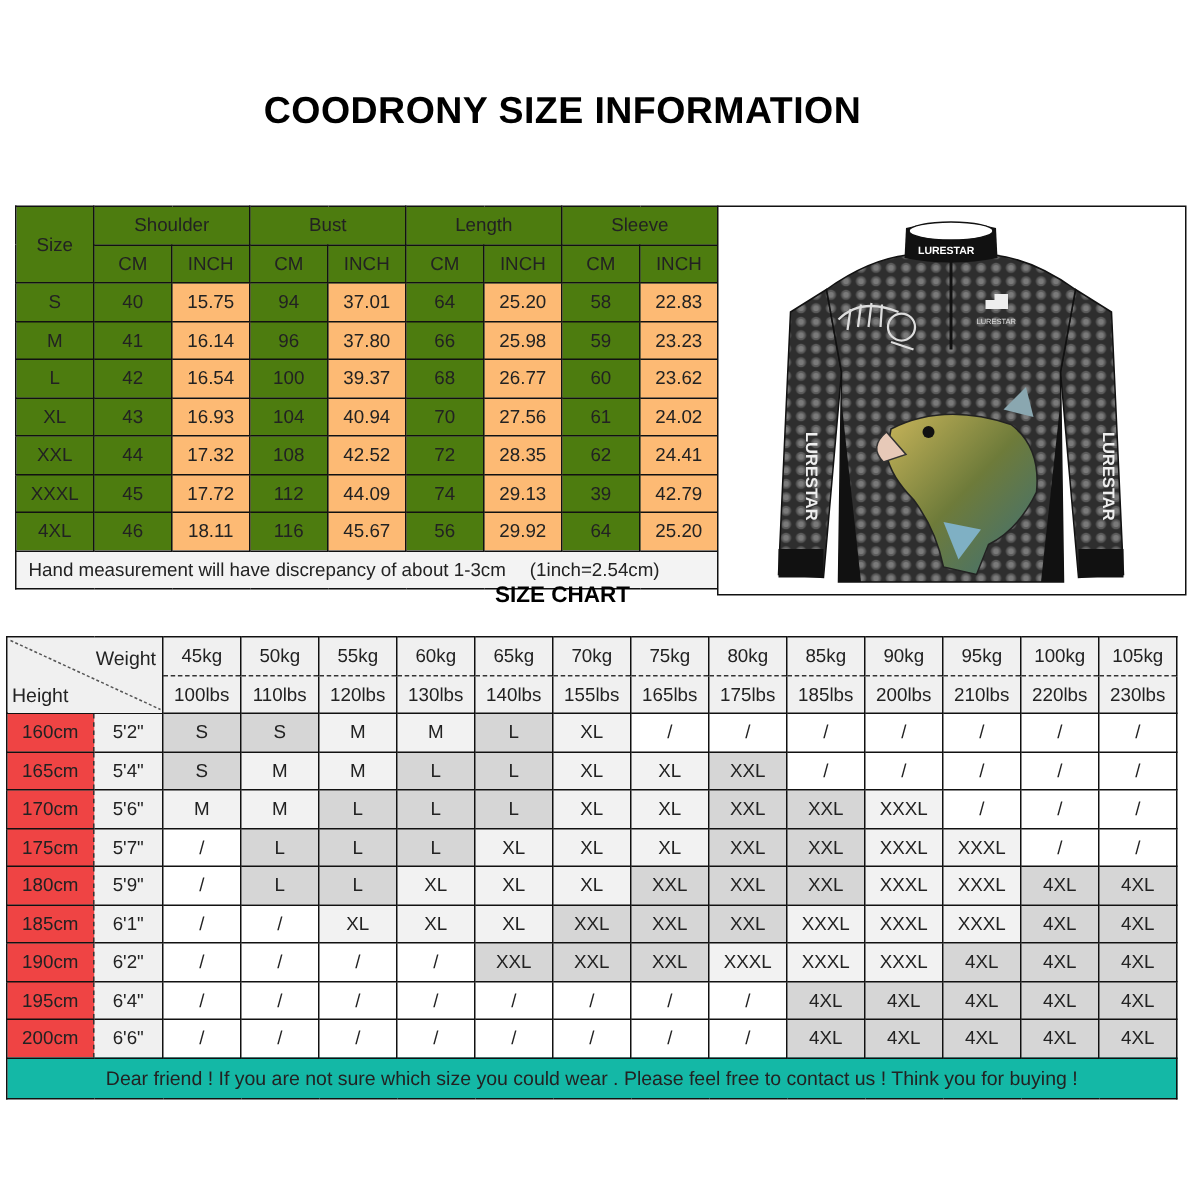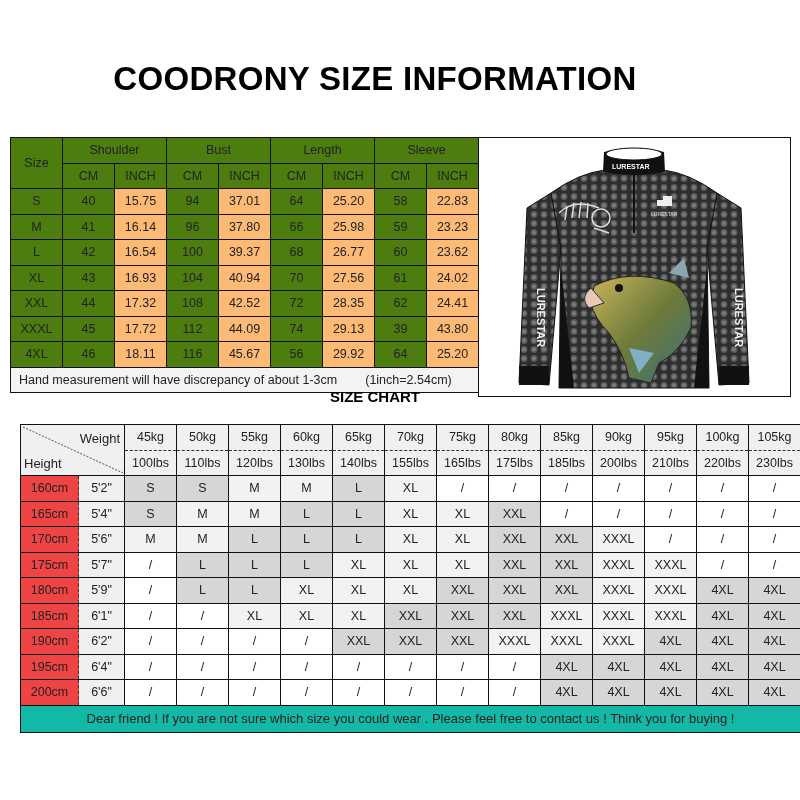--- a/index.html
+++ b/index.html
@@ -1,38 +1,38 @@
 <!DOCTYPE html>
 <html><head>
 <meta charset="utf-8">
 <style>
   html, body { margin: 0; padding: 0; background: #ffffff; }
   body { width: 800px; height: 800px; position: relative; overflow: hidden;
          font-family: "Liberation Sans", sans-serif; color: #111; }
   .title { position: absolute; top: 60px; left: 0; width: 750px; text-align: center;
-           font-weight: bold; font-size: 33px; letter-spacing: 0.3px; color: #000; }
+           font-weight: bold; font-size: 25px; letter-spacing: 0.3px; color: #000; }
 
   
   table { border-collapse: collapse; table-layout: fixed; }
   .measure { position: absolute; left: 10px; top: 137px; width: 468px; }
   .measure td { border: 1px solid #111; text-align: center; font-size: 12.5px;
                 height: 24.5px; padding: 0; color: #222; }
   .measure .g { background: #4d7c0f; }
   .measure .l { background: #fdba74; }
   .measure .note { background: #f3f3f3; text-align: left; padding-left: 8px; font-size: 12.5px; }
-  .measure .note span.conv { margin-left: 28px; }
+  .measure .note span.conv { margin-left: 16px; }
 
   .product { position: absolute; left: 478px; top: 137px; width: 311px; height: 258px;
              border: 1px solid #111; background: #fff; }
 
   .chart-title { position: absolute; top: 388px; left: 0; width: 750px; text-align: center;
                  font-weight: bold; font-size: 15px; color: #000; }
 
   
-  .sizechart { position: absolute; left: 20px; top: 424px; width: 780px; padding-left: 28px; }
+  .sizechart { position: absolute; left: 4px; top: 424px; width: 780px; padding-left: 28px; }
   .sizechart td { border: 1px solid #111; text-align: center; font-size: 12.5px;
                   height: 24.5px; padding: 0; color: #222; }
   .sizechart .hdr { background: #f0f0f0; }
   .sizechart .kg { border-bottom: 1px dashed #333; }
   .sizechart .lbs { border-top: 1px dashed #333; }
   .sizechart .hcm { background: #ef4444; border-right: 1px dashed #333; }
   .sizechart .hft { background: #f0f0f0; border-left: 1px dashed #333; }
   .sizechart .corner { position: relative; background: #f0f0f0; }
   .corner .w { position: absolute; right: 4px; top: 6px; font-size: 13px; }
   .corner .h { position: absolute; left: 3px; bottom: 4px; font-size: 13px; margin-top: 40px; }
@@ -134,21 +134,21 @@
       </tr>
       <tr>
         <td class="g">XXXL</td>
         <td class="g">45</td>
         <td class="l">17.72</td>
         <td class="g">112</td>
         <td class="l">44.09</td>
         <td class="g">74</td>
         <td class="l">29.13</td>
         <td class="g">39</td>
-        <td class="l">43.80</td>
+        <td class="l">42.79</td>
       </tr>
       <tr>
         <td class="g">4XL</td>
         <td class="g">46</td>
         <td class="l">18.11</td>
         <td class="g">116</td>
         <td class="l">45.67</td>
         <td class="g">56</td>
         <td class="l">29.92</td>
         <td class="g">64</td>

